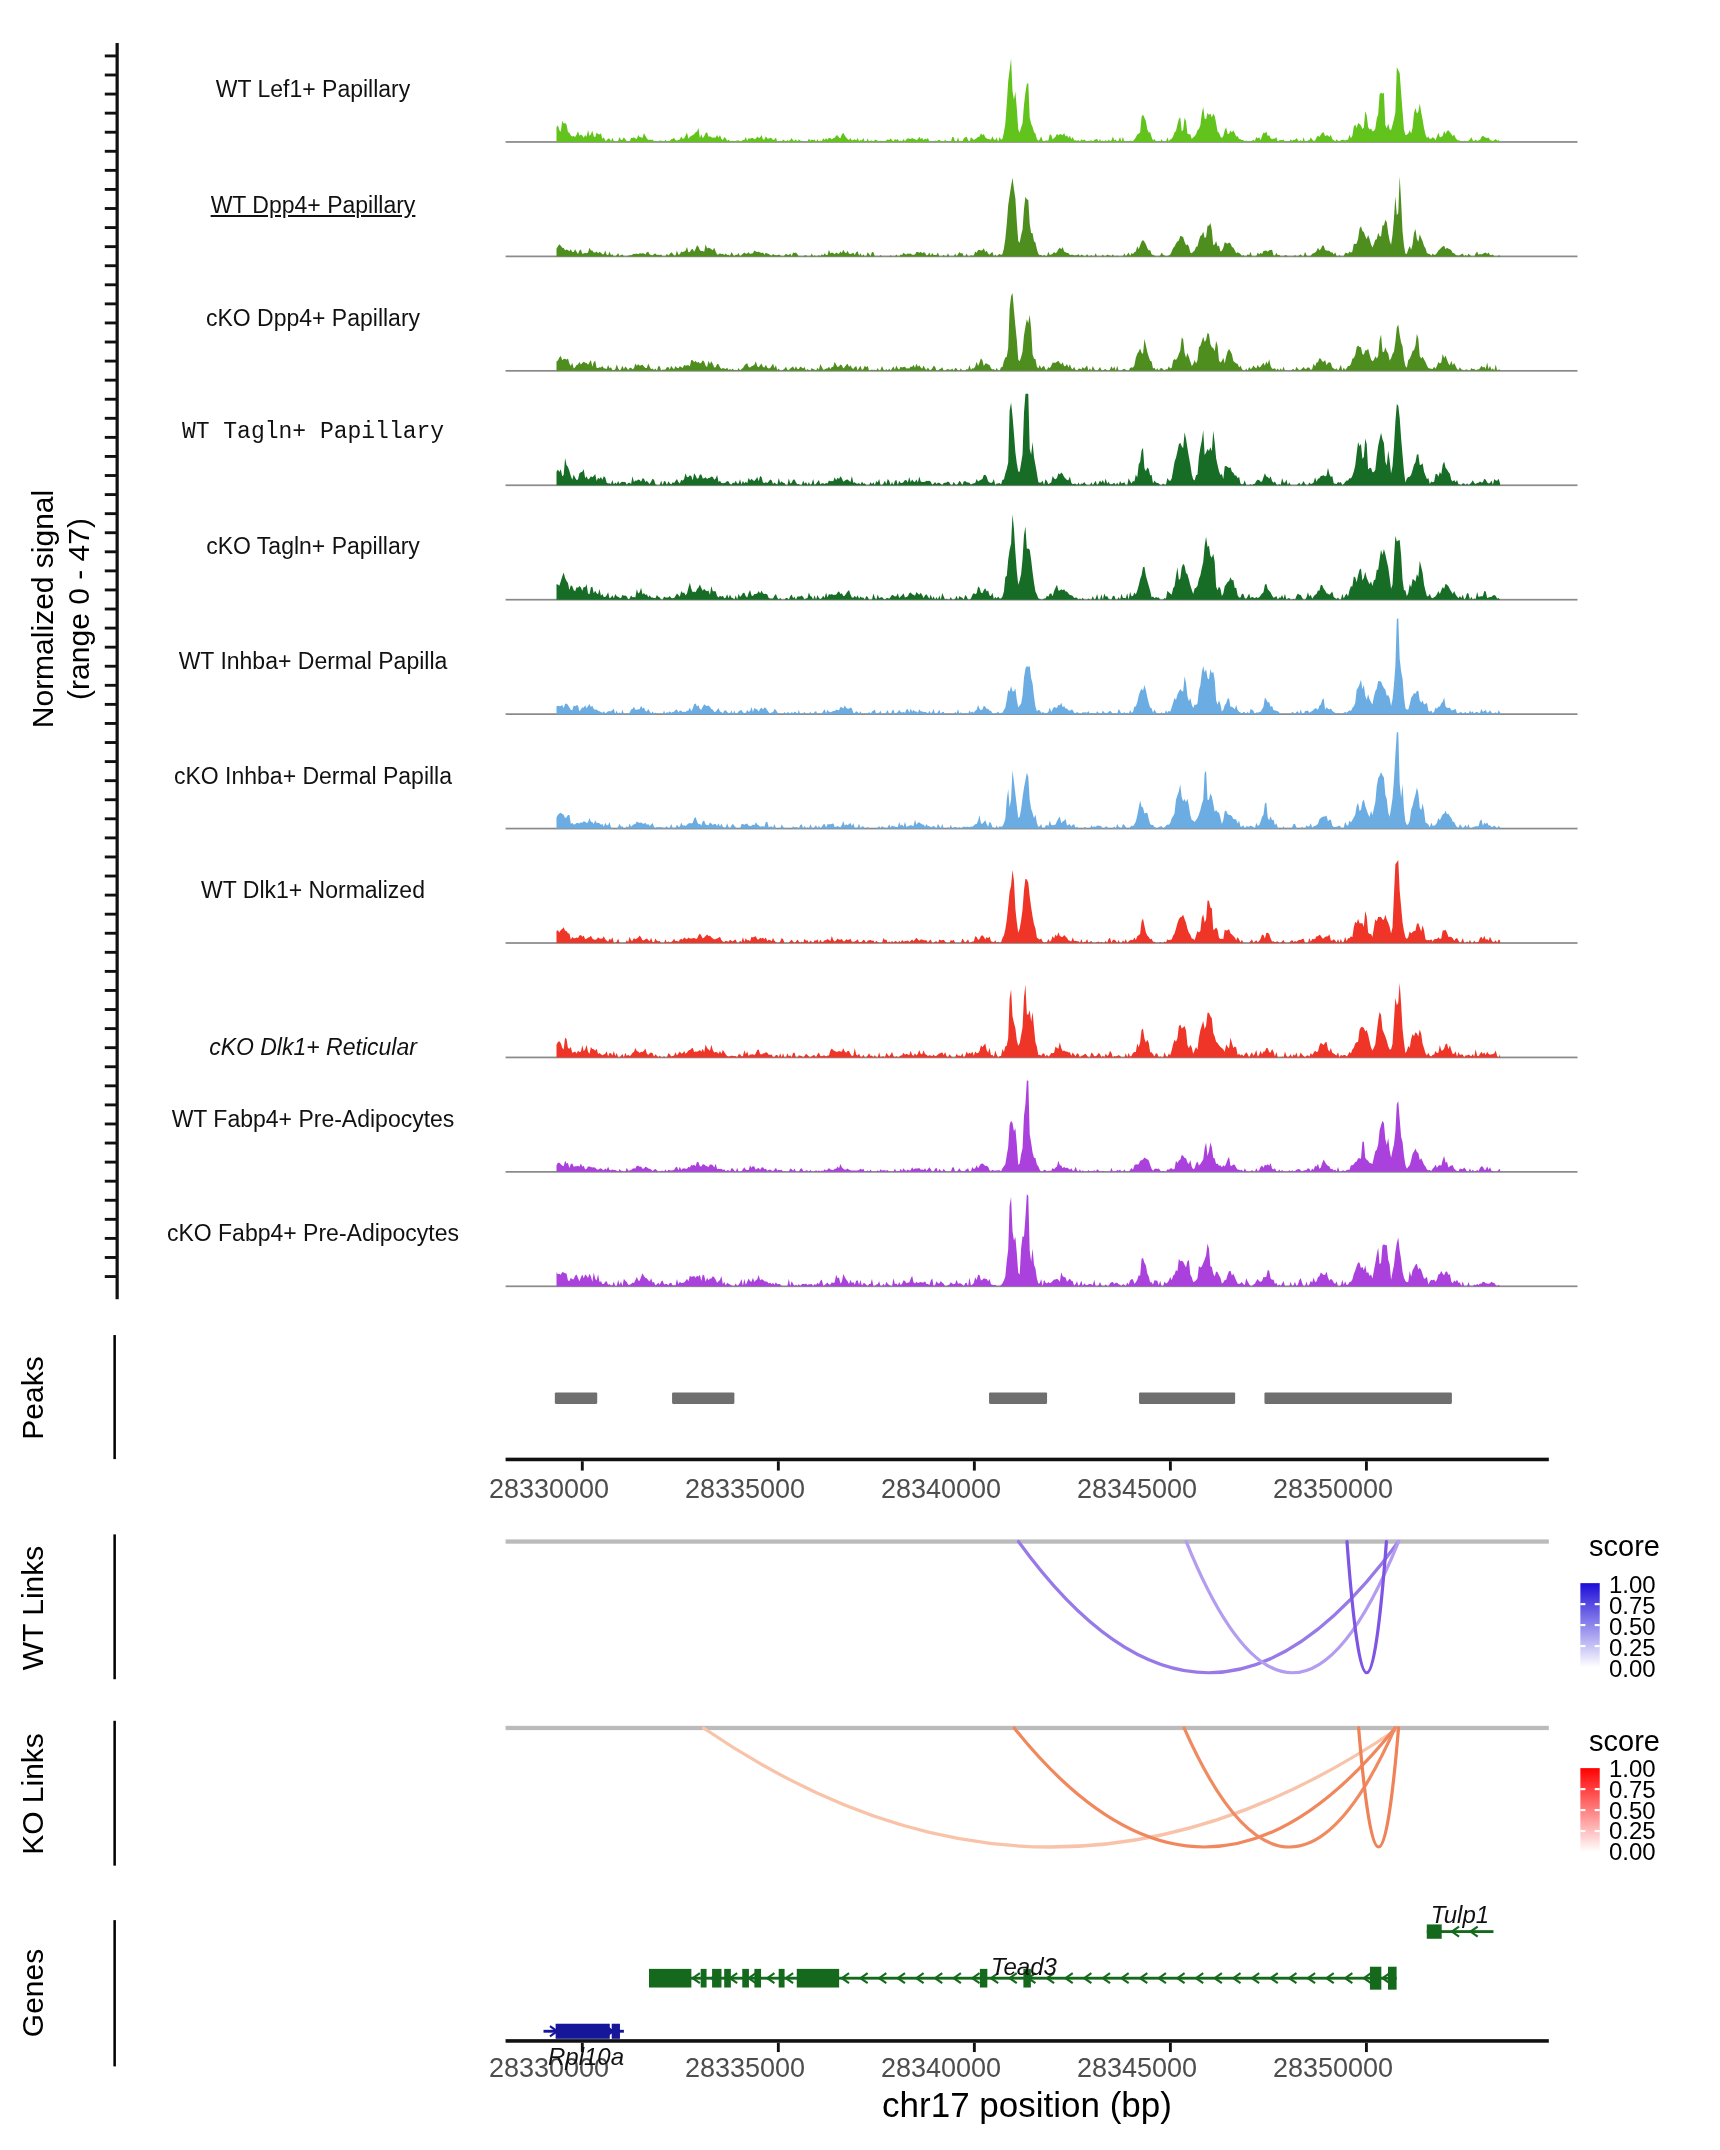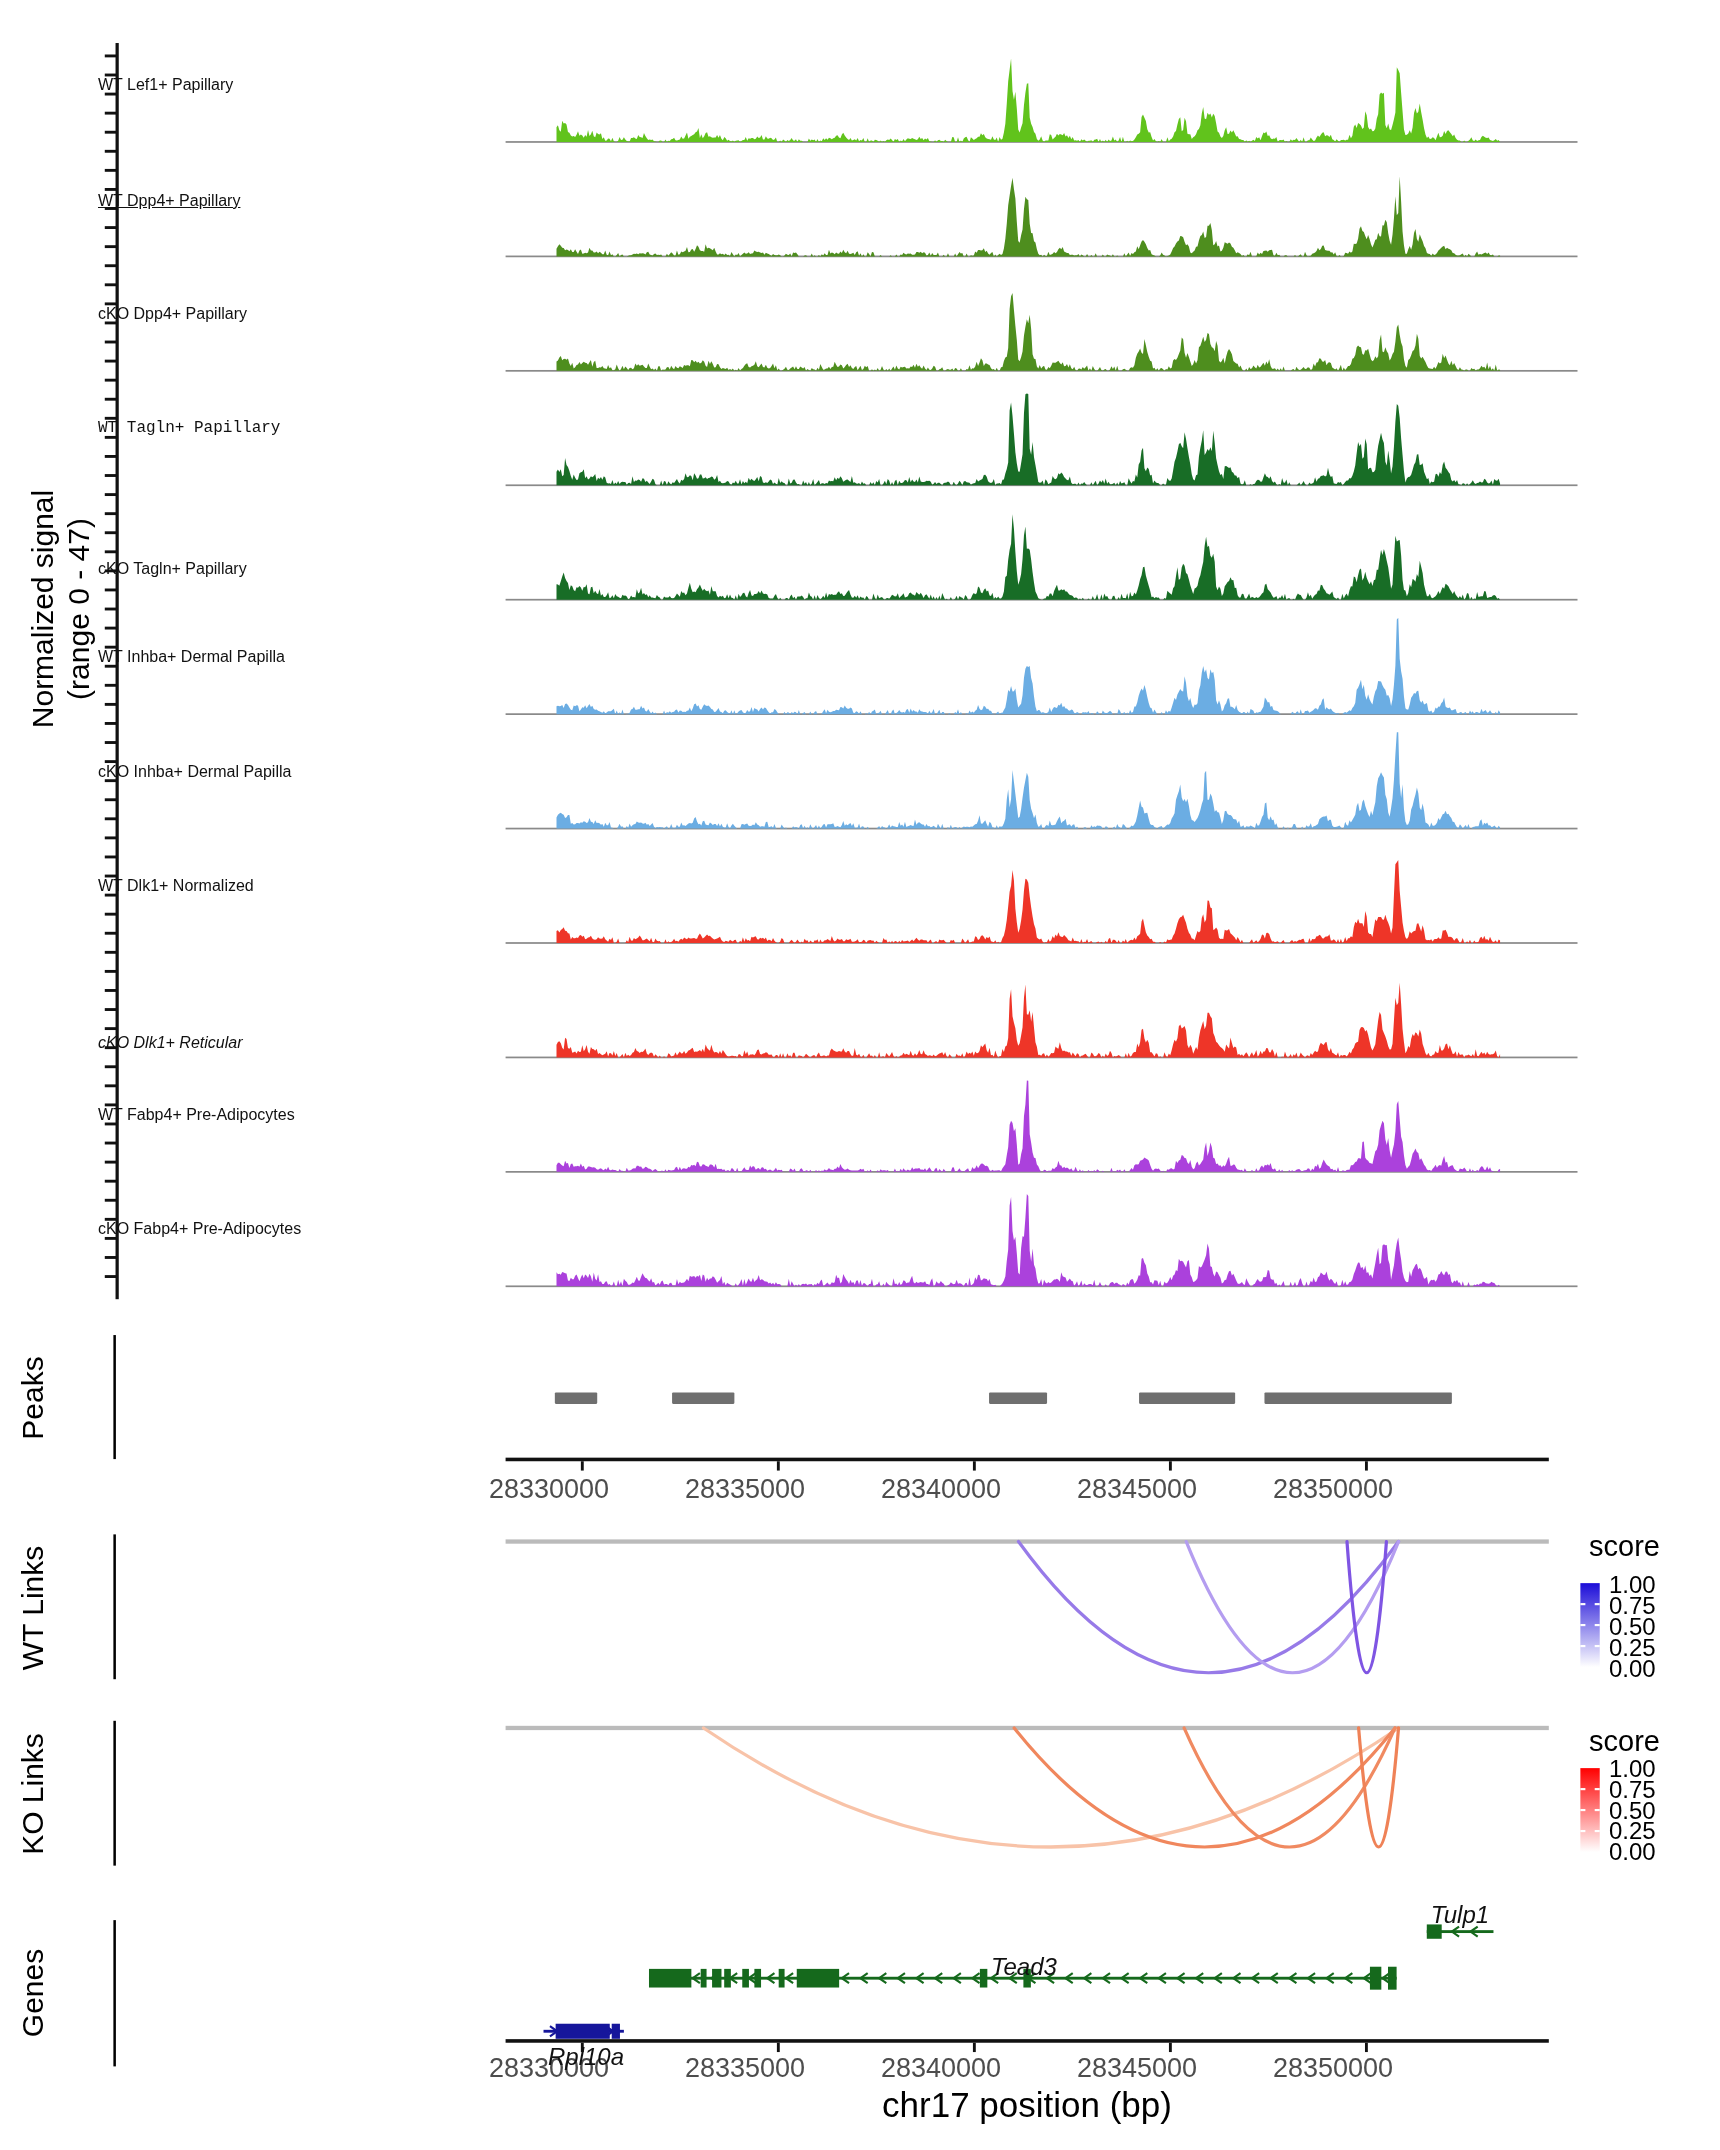--- a/index.html
+++ b/index.html
@@ -1,19 +1,19 @@
 <!DOCTYPE html>
 <html style="font-size:11.5px"><head>
 <meta charset="utf-8">
 <style>
   html,body{margin:0;padding:0;background:#ffffff;}
   body{width:1721px;height:2151px;position:relative;font-family:"Liberation Sans",sans-serif;color:#000;}
   #plot{position:absolute;left:0;top:0;z-index:1;}
   .lbl{position:absolute;z-index:2;white-space:nowrap;}
-  .track-label{left:98px;width:430px;font-size:16px;color:#111;}
+  .track-label{left:98px;width:430px;text-align:center;font-size:23px;color:#111;}
   .tick-label{width:186px;font-size:27px;color:#4d4d4d;letter-spacing:0px;}
   .vlab{position:absolute;z-index:2;display:flex;align-items:center;justify-content:center;
         transform:rotate(-90deg);font-size:30px;color:#000;}
   .legend-title{width:165px;text-align:center;font-size:29px;color:#000;}
   .legend-val{width:100px;text-align:left;font-size:24px;color:#000;}
   .gene-label{width:172px;text-align:center;font-size:24px;color:#111;font-style:italic;}
   .axis-title{width:502px;text-align:center;font-size:35px;color:#000;}
 </style>
 </head>
 <body>
@@ -232,21 +232,21 @@
 <div class="vlab" style="left:-136px;top:591px;width:430px;height:36px;">(range 0 - 47)</div>
 <div class="vlab" style="left:-75px;top:1380px;width:215px;height:36px;">Peaks</div>
 <div class="vlab" style="left:-75px;top:1590px;width:215px;height:36px;">WT Links</div>
 <div class="vlab" style="left:-75px;top:1776px;width:215px;height:36px;">KO Links</div>
 <div class="vlab" style="left:-75px;top:1975px;width:215px;height:36px;">Genes</div>
 
 <div class="lbl track-label" style="top:76px;">WT Lef1+ Papillary</div>
 <div class="lbl track-label" style="top:192px;text-decoration:underline;">WT Dpp4+ Papillary</div>
 <div class="lbl track-label" style="top:305px;">cKO Dpp4+ Papillary</div>
 <div class="lbl track-label" style="top:419px;font-family:Liberation Mono, monospace;">WT Tagln+ Papillary</div>
-<div class="lbl track-label" style="top:533px;margin-top:27px;">cKO Tagln+ Papillary</div>
+<div class="lbl track-label" style="top:533px;">cKO Tagln+ Papillary</div>
 <div class="lbl track-label" style="top:648px;">WT Inhba+ Dermal Papilla</div>
 <div class="lbl track-label" style="top:763px;">cKO Inhba+ Dermal Papilla</div>
 <div class="lbl track-label" style="top:877px;">WT Dlk1+ Normalized</div>
 <div class="lbl track-label" style="top:1034px;font-style:italic;">cKO Dlk1+ Reticular</div>
 <div class="lbl track-label" style="top:1106px;">WT Fabp4+ Pre-Adipocytes</div>
 <div class="lbl track-label" style="top:1220px;">cKO Fabp4+ Pre-Adipocytes</div>
 
 <div class="lbl tick-label" style="left:489px;top:1474px;">28330000</div>
 <div class="lbl tick-label" style="left:685px;top:1474px;">28335000</div>
 <div class="lbl tick-label" style="left:881px;top:1474px;">28340000</div>

